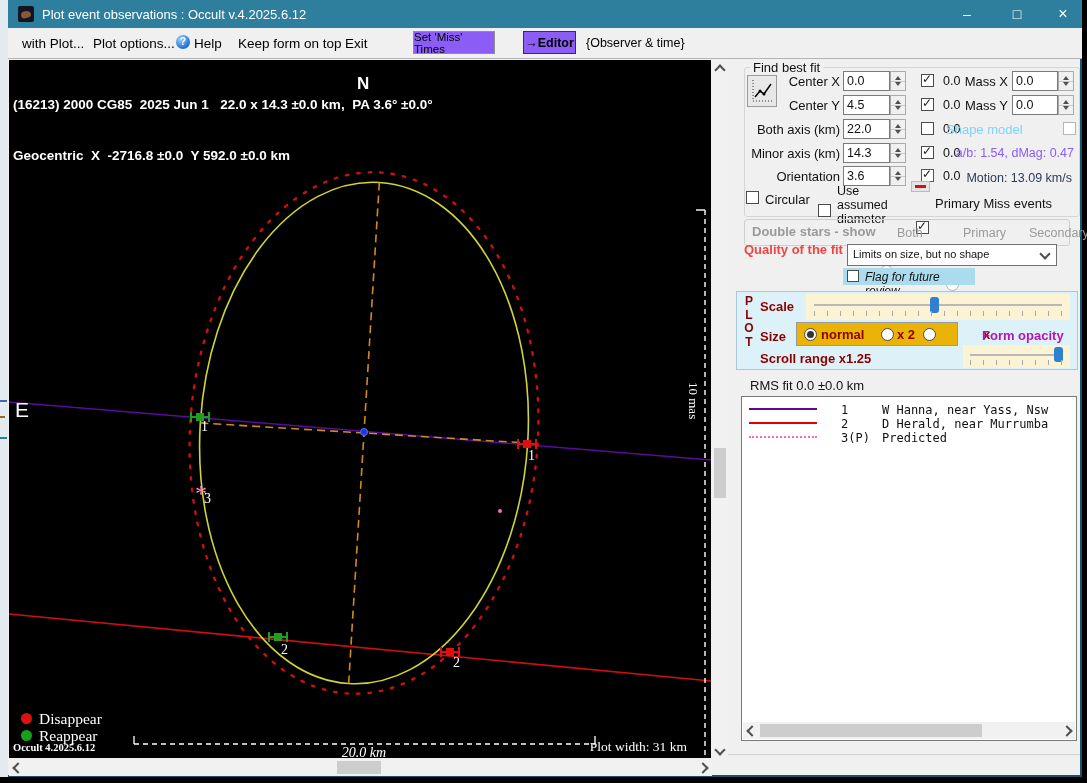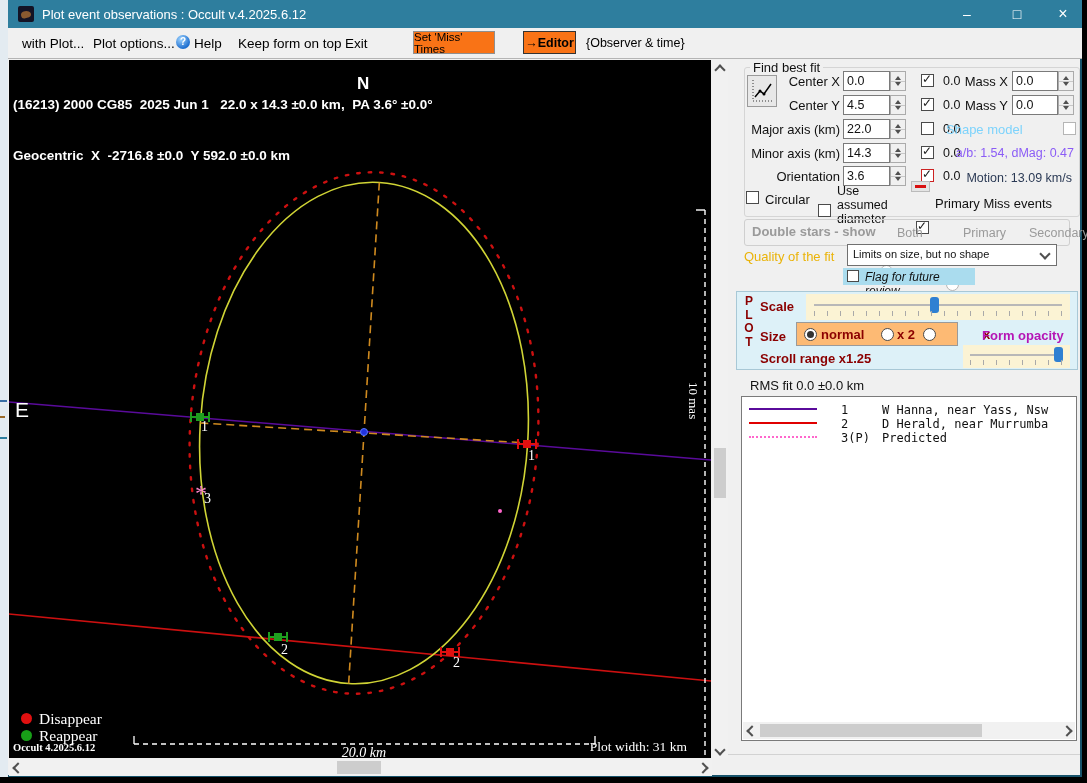--- a/index.html
+++ b/index.html
@@ -14,21 +14,21 @@
   
   #window{left:8px;top:0;width:1074px;height:777px;background:#f0f0f0;border-right:2px solid #17536b;border-bottom:2px solid #17536b;box-sizing:border-box;}
   #titlebar{left:8px;top:0;width:1074px;height:28px;background:#2e7e9e;color:#fff;}
   #app-icon{left:10px;top:6px;width:16px;height:16px;background:#131325;border-radius:2px;}
   #app-icon i{position:absolute;left:3px;top:5px;width:10px;height:7px;background:#8a5a30;border-radius:50% 60% 50% 40%;transform:rotate(-12deg);}
   #title-text{left:34px;top:7px;font-size:13px;}
   .cap-btn{top:0;width:46px;height:28px;display:flex;align-items:center;justify-content:center;color:#fff;font-size:14px;}
   
   #menubar{left:8px;top:28px;width:1074px;height:30px;background:#f0f0f0;}
   .menu-item{top:8px;font-size:13.5px;color:#000;}
-  .toolbtn{top:3px;height:23px;background:#f97316;border:1px solid #8f8f8f;box-sizing:border-box;
+  .toolbtn{top:3px;height:23px;background:#8b5cf6;border:1px solid #8f8f8f;box-sizing:border-box;
            display:flex;align-items:center;justify-content:center;font-size:11.5px;color:#000;}
   #help-icon{left:168px;top:7px;width:14px;height:14px;border-radius:50%;
              background:radial-gradient(circle at 35% 30%,#9fd4ff,#1e6fd0 70%);color:#fff;
              font-size:10px;font-weight:bold;text-align:center;line-height:14px;}
   #content-border{left:8px;top:58px;width:1074px;height:1px;background:#b4b4b4;}
 
   
   #plot{left:9px;top:60px;width:702px;height:698px;background:#000;overflow:hidden;}
   #plot-header{left:4px;top:2px;color:#fff;font-weight:bold;font-size:13.5px;line-height:17px;white-space:pre;}
   #north{left:348px;top:14px;color:#fff;font-weight:bold;font-size:17px;}
@@ -274,21 +274,21 @@
       <div class="mass-label">Mass Y</div>
       <div class="field mass-field">0.0</div>
       <div class="spin mass-spin">
           <i class="tri-up"></i>
           <i class="mid"></i>
           <i class="tri-dn"></i>
         </div>
     </div>
   </div>
   <div class="fbf-row" style="top:119px;">
-    <div class="fbf-label">Major axis (km)</div>
+    <div class="fbf-label">Both axis (km)</div>
     <div class="field fbf-field">22.0</div>
     <div class="spin fbf-spin">
         <i class="tri-up"></i>
         <i class="mid"></i>
         <i class="tri-dn"></i>
       </div>
     <div class="cb fbf-cb"></div>
     <div class="fbf-sig">0.0</div>
     <div class="fbf-right" style="width:130px;">
       <div style="position:absolute;left:0;top:3px;color:#7dd3fc;font-size:13px;">Shape model</div>
@@ -332,21 +332,21 @@
 
   <div class="groupbox abs" style="left:744px;top:219px;width:324px;height:25px;border-color:#cfcfcf;"></div>
   <div class="abs" style="left:752px;top:224px;font-weight:bold;font-size:13px;color:#9a9a9a;">Double stars - show</div>
   <div class="radio gray sel abs" style="left:880px;top:226px;"></div>
   <div class="abs" style="left:897px;top:226px;color:#9a9a9a;font-size:12.5px;">Both</div>
   <div class="radio gray abs" style="left:946px;top:226px;"></div>
   <div class="abs" style="left:963px;top:226px;color:#9a9a9a;font-size:12.5px;">Primary</div>
   <div class="radio gray abs" style="left:1012px;top:226px;"></div>
   <div class="abs" style="left:1029px;top:226px;color:#9a9a9a;font-size:12.5px;">Secondary</div>
 
-  <div class="abs" style="left:744px;top:249px;font-weight:normal;color:#eab308;">Quality of the fit</div>
+  <div class="abs" style="left:744px;top:242px;font-weight:bold;color:#ef4444;">Quality of the fit</div>
   <div class="abs" style="left:847px;top:244px;width:210px;height:22px;background:#fff;border:1px solid #707070;box-sizing:border-box;">
     <div style="position:absolute;left:5px;top:3px;font-size:11px;">Limits on size, but no shape</div>
     <div class="chev down" style="right:7px;top:5px;position:absolute;"></div>
   </div>
   <div class="abs" style="left:843px;top:268px;width:132px;height:17px;background:#aadcee;">
     <div class="cb" style="position:absolute;left:4px;top:2px;width:12px;height:12px;"></div>
     <div style="position:absolute;left:22px;top:2px;font-style:italic;font-size:12px;">Flag for future review</div>
   </div>
 
   <div class="abs" style="left:736px;top:291px;width:342px;height:79px;background:#ddf1f8;border:1px solid #a8c8d6;box-sizing:border-box;"></div>
@@ -356,21 +356,21 @@
     <div>O</div>
       <div>T</div>
   </div>
   <div class="abs darkred" style="left:760px;top:299px;">Scale</div>
   <div class="slider-box abs" style="left:806px;top:294px;width:264px;height:26px;">
     <div class="slider-track" style="left:8px;top:10px;width:248px;"></div>
     <div class="slider-thumb" style="left:124px;top:3px;height:16px;"></div>
     <div class="ticks" style="left:8px;top:17px;width:248px;"></div>
   </div>
   <div class="abs darkred" style="left:760px;top:329px;">Size</div>
-  <div class="abs" style="left:796px;top:322px;width:162px;height:24px;background:#fdba74;border:1px solid #9a9a9a;box-sizing:border-box;">
+  <div class="abs" style="left:796px;top:322px;width:162px;height:24px;background:#eab308;border:1px solid #9a9a9a;box-sizing:border-box;">
     <div class="radio sel" style="position:absolute;left:7px;top:5px;"></div>
     <div class="darkred" style="position:absolute;left:24px;top:4px;">normal</div>
     <div class="radio" style="position:absolute;left:84px;top:5px;"></div>
     <div class="darkred" style="position:absolute;left:100px;top:4px;">x 2</div>
     <div class="radio" style="position:absolute;left:126px;top:5px;"></div>
     <div class="darkred" style="position:absolute;left:142px;top:4px;margin-left:44px;">x 5</div>
   </div>
   <div class="abs" style="left:982px;top:328px;font-weight:bold;color:#b515b5;">Form opacity</div>
   <div class="slider-box abs" style="left:963px;top:345px;width:107px;height:23px;">
     <div class="slider-track" style="left:7px;top:9px;width:92px;"></div>

